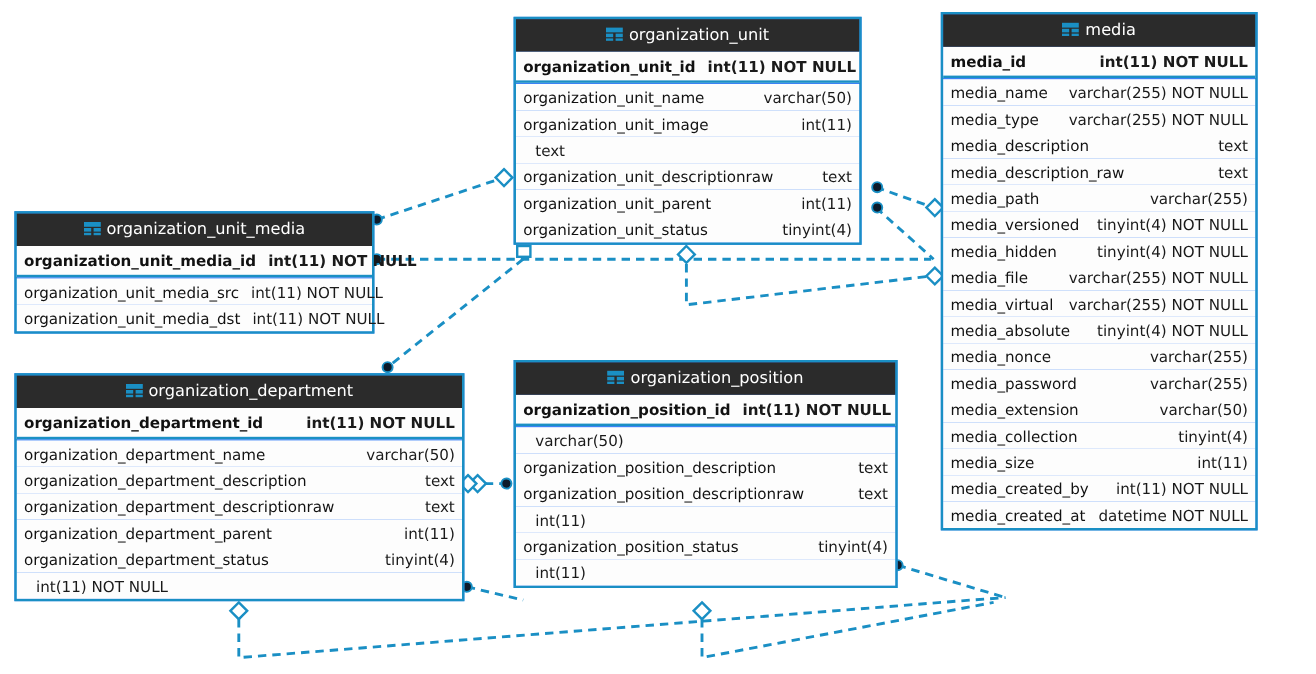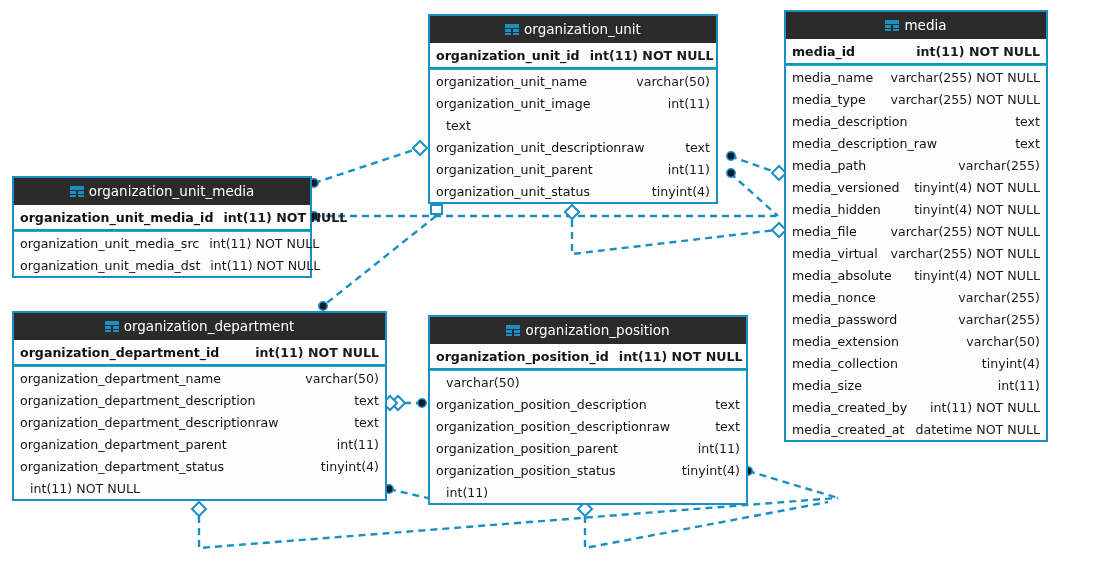--- a/index.html
+++ b/index.html
@@ -10,21 +10,21 @@
     overflow:hidden;
     position:relative;
   }
   #canvas{position:absolute;left:0;top:0;width:1097px;height:562px;}
   svg#links{position:absolute;left:0;top:0;width:1097px;height:562px;pointer-events:none;}
 
   .table-box{
     position:absolute;
     box-sizing:border-box;
     border:2px solid #1a8fc4;
-    background:#14b8a6;
+    background:#3b82f6;
     z-index:2;
   }
   .tbl-header{
     background:#2b2b2b;
     color:#ffffff;
     height:27px;
     line-height:27px;
     text-align:center;
     font-size:13.5px;
     white-space:nowrap;
@@ -273,40 +273,39 @@
           </div>
           <div class="row">
             <span class="col-name">organization_department_status</span>
             <span class="col-type">tinyint(4)</span>
           </div>
           <div class="row">
             <span class="col-type">int(11) NOT NULL</span>
           </div>
         </div>
       </div>
-      <div class="table-box" style="left: 428px; top: 315px; width: 320px;">
+      <div class="table-box" style="left: 428px; top: 300px; width: 320px;">
         <div class="tbl-header"><span class="tbl-icon"><i class="hdr"></i><i class="c1"></i><i class="c2"></i><i class="c3"></i><i class="c4"></i></span><span>organization_position</span></div>
         <div class="row pk-row">
           <span class="col-name">organization_position_id</span>
           <span class="col-type">int(11) NOT NULL</span>
         </div>
         <div class="rows-wrap">
           <div class="row">
             <span class="col-type">varchar(50)</span>
           </div>
           <div class="row">
             <span class="col-name">organization_position_description</span>
             <span class="col-type">text</span>
           </div>
           <div class="row">
             <span class="col-name">organization_position_descriptionraw</span>
             <span class="col-type">text</span>
           </div>
           <div class="row">
-            <span class="col-name">organization_position_parent</span>
             <span class="col-type">int(11)</span>
           </div>
           <div class="row">
             <span class="col-name">organization_position_status</span>
             <span class="col-type">tinyint(4)</span>
           </div>
           <div class="row">
             <span class="col-type">int(11)</span>
           </div>
         </div>

